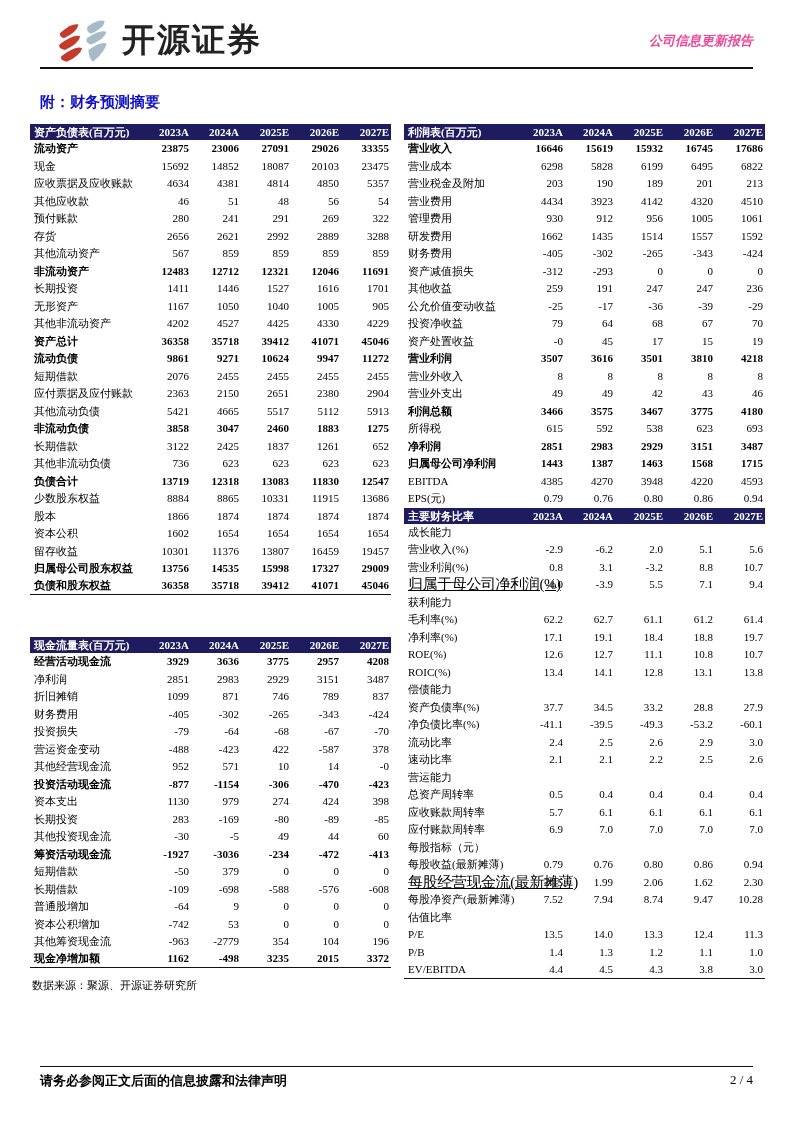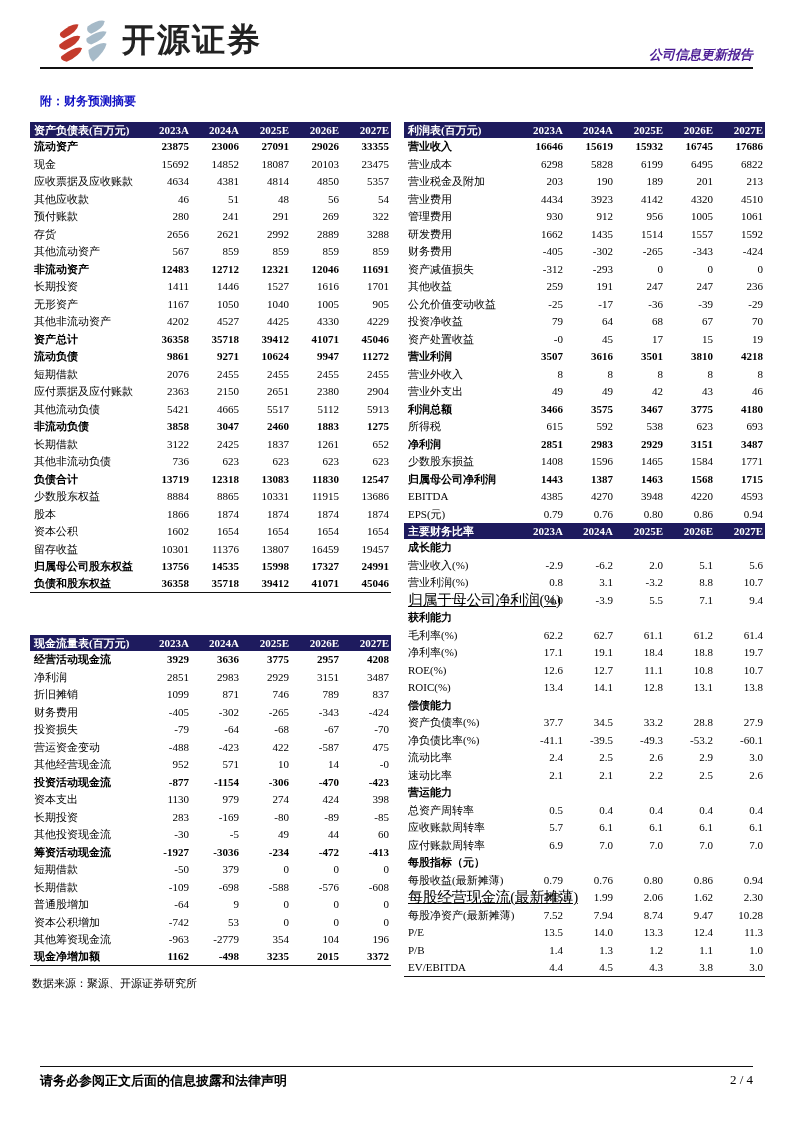--- a/index.html
+++ b/index.html
@@ -5,43 +5,43 @@
   html,body{margin:0;padding:0;background:#fff;}
   body{width:793px;height:1122px;position:relative;overflow:hidden;
        font-family:"Liberation Serif","DejaVu Serif",serif;color:#000;}
 
   
   .pagehead{margin:0 40px 0 40px;padding-top:14px;border-bottom:2px solid #111;
             position:relative;height:69px;box-sizing:border-box;}
   .brandrow{display:flex;align-items:center;gap:10px;padding-left:14px;}
   .brandname{font-family:"DejaVu Sans","Liberation Sans",sans-serif;
              font-weight:900;font-size:33px;letter-spacing:2px;color:#222;}
-  .reporttype{position:absolute;right:0;bottom:3px;font-weight:bold;font-style:italic;
-              font-size:13px;color:#4c1d95;text-align:right;}
+  .reporttype{position:absolute;right:0;bottom:17px;font-weight:bold;font-style:italic;
+              font-size:13px;color:#ec4899;text-align:right;}
 
   
-  .pagetitle{margin:24px 16px 12px 40px;font-size:12px;font-weight:bold;color:#1111c4;}
+  .pagetitle{margin:24px 16px 12px 40px;font-size:15px;font-weight:bold;color:#1111c4;}
 
   
   .main{display:flex;margin:0 28px 0 30px;gap:13px;align-items:flex-start;}
   .col-left{width:361px;flex:none;}
   .col-right{width:361px;flex:none;}
 
   
   .fintab{width:100%;}
   .t-head{display:flex;align-items:center;background:#1e1b5e;color:#fff;
           height:16px;line-height:20px;font-weight:bold;font-size:11px;padding:0 2px 0 4px;box-sizing:border-box;}
   .t-head .t-title{flex:1;text-align:left;white-space:nowrap;}
   .t-row{display:flex;align-items:center;height:17.5px;line-height:17.5px;
          font-size:11px;padding:0 2px 0 4px;box-sizing:border-box;}
   .t-row .lbl{flex:1;text-align:left;white-space:nowrap;min-width:0;}
   .t-row .lbl.tight{font-size:15px;letter-spacing:-0.4px;text-decoration:underline;}
   .cell{width:50px;flex:none;text-align:right;white-space:nowrap;}
   .t-row.bold{font-weight:bold;}
-  .t-row.section{font-weight:bold;}
+  .t-row.section{font-weight:normal;}
   .fintab.end .t-row:last-child{border-bottom:1.2px solid #111;}
   .gap{height:42px;}
   .source-note{margin:10px 0 12px 2px;font-size:11px;color:#000;}
 
   
   .pagefoot{position:absolute;left:40px;right:40px;top:1066px;border-top:1.5px solid #111;}
   .footrow{display:flex;justify-content:space-between;padding-top:5px;}
   .disclaimer{font-size:13px;font-weight:bold;}
   .pagenum{font-size:13px;}
 
@@ -274,21 +274,21 @@
           <span class="cell">13807</span>
           <span class="cell">16459</span>
           <span class="cell">19457</span>
         </div>
         <div class="t-row bold">
           <span class="lbl">归属母公司股东权益</span>
           <span class="cell">13756</span>
           <span class="cell">14535</span>
           <span class="cell">15998</span>
           <span class="cell">17327</span>
-          <span class="cell">24991</span>
+          <span class="cell">29009</span>
         </div>
         <div class="t-row bold">
           <span class="lbl">负债和股东权益</span>
           <span class="cell">36358</span>
           <span class="cell">35718</span>
           <span class="cell">39412</span>
           <span class="cell">41071</span>
           <span class="cell">45046</span>
         </div>
       </div>
@@ -341,21 +341,21 @@
           <span class="cell">-68</span>
           <span class="cell">-67</span>
           <span class="cell">-70</span>
         </div>
         <div class="t-row">
           <span class="lbl">营运资金变动</span>
           <span class="cell">-488</span>
           <span class="cell">-423</span>
           <span class="cell">422</span>
           <span class="cell">-587</span>
-          <span class="cell">475</span>
+          <span class="cell">378</span>
         </div>
         <div class="t-row">
           <span class="lbl">其他经营现金流</span>
           <span class="cell">952</span>
           <span class="cell">571</span>
           <span class="cell">10</span>
           <span class="cell">14</span>
           <span class="cell">-0</span>
         </div>
         <div class="t-row bold">
@@ -596,28 +596,20 @@
           <span class="cell">693</span>
         </div>
         <div class="t-row bold">
           <span class="lbl">净利润</span>
           <span class="cell">2851</span>
           <span class="cell">2983</span>
           <span class="cell">2929</span>
           <span class="cell">3151</span>
           <span class="cell">3487</span>
         </div>
-        <div class="t-row">
-          <span class="lbl">少数股东损益</span>
-          <span class="cell">1408</span>
-          <span class="cell">1596</span>
-          <span class="cell">1465</span>
-          <span class="cell">1584</span>
-          <span class="cell">1771</span>
-        </div>
         <div class="t-row bold">
           <span class="lbl">归属母公司净利润</span>
           <span class="cell">1443</span>
           <span class="cell">1387</span>
           <span class="cell">1463</span>
           <span class="cell">1568</span>
           <span class="cell">1715</span>
         </div>
         <div class="t-row">
           <span class="lbl">EBITDA</span>
@@ -814,20 +806,28 @@
           <span class="cell">2.30</span>
         </div>
         <div class="t-row">
           <span class="lbl">每股净资产(最新摊薄)</span>
           <span class="cell">7.52</span>
           <span class="cell">7.94</span>
           <span class="cell">8.74</span>
           <span class="cell">9.47</span>
           <span class="cell">10.28</span>
         </div>
+        <div class="t-row section">
+          <span class="lbl">估值比率</span>
+          <span class="cell"></span>
+          <span class="cell"></span>
+          <span class="cell"></span>
+          <span class="cell"></span>
+          <span class="cell"></span>
+        </div>
         <div class="t-row">
           <span class="lbl">P/E</span>
           <span class="cell">13.5</span>
           <span class="cell">14.0</span>
           <span class="cell">13.3</span>
           <span class="cell">12.4</span>
           <span class="cell">11.3</span>
         </div>
         <div class="t-row">
           <span class="lbl">P/B</span>

